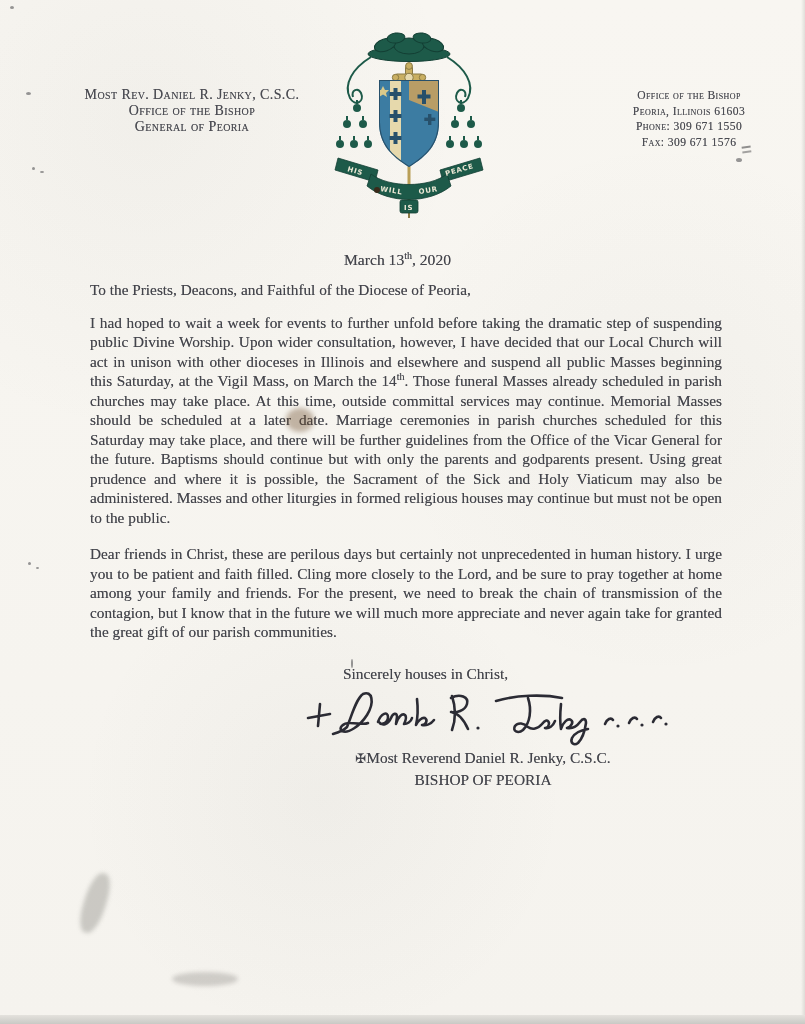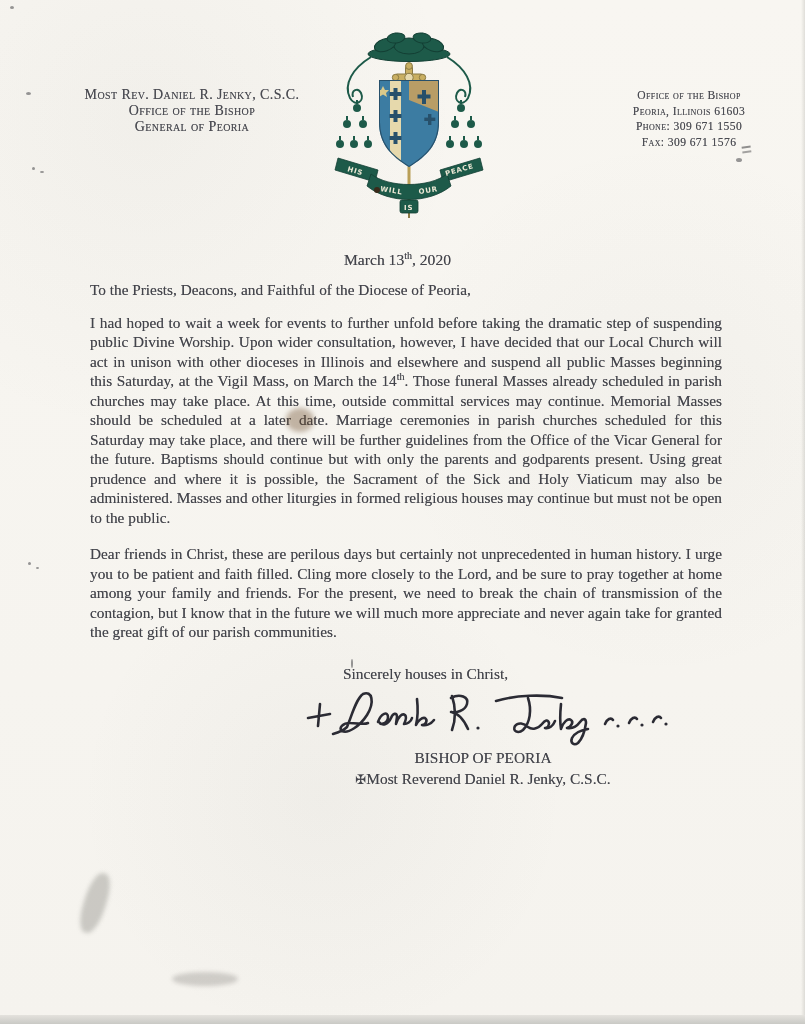--- a/index.html
+++ b/index.html
@@ -184,22 +184,22 @@
         <path d="M305,39 C307,34 311,32 313,35"></path>
           <circle cx="318" cy="41" r="1.6" fill="#2b2b34" stroke="none"></circle>
         <path d="M329,38 C331,33 335,31 337,34"></path>
           <circle cx="342" cy="40" r="1.6" fill="#2b2b34" stroke="none"></circle>
         <path d="M353,37 C355,32 359,30 361,33"></path>
           <circle cx="366" cy="39" r="1.6" fill="#2b2b34" stroke="none"></circle>
       </svg>
     </div>
 
     <div class="typedname ink soft">
+      <div><span class="cross">✠</span><span>Most Reverend Daniel R. Jenky, C.S.C.</span></div>
       <div>BISHOP OF PEORIA</div>
-      <div><span class="cross">✠</span><span>Most Reverend Daniel R. Jenky, C.S.C.</span></div>
     </div>
   </div>
 
   <div class="artifact stain-memorial"></div>
   <div class="artifact smudge-bottom1"></div>
   <div class="artifact smudge-bottom2"></div>
   <div class="artifact speck" style="left:26px;top:92px;width:5px;height:3px;"></div>
   <div class="artifact speck" style="left:32px;top:167px;width:3px;height:3px;"></div>
   <div class="artifact speck" style="left:40px;top:171px;width:4px;height:2px;"></div>
   <div class="artifact speck" style="left:28px;top:562px;width:3px;height:3px;"></div>

